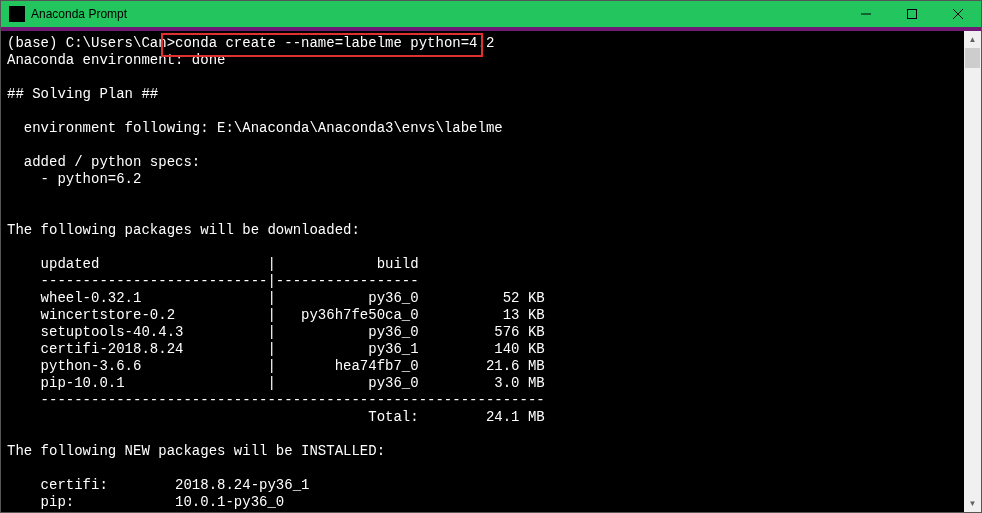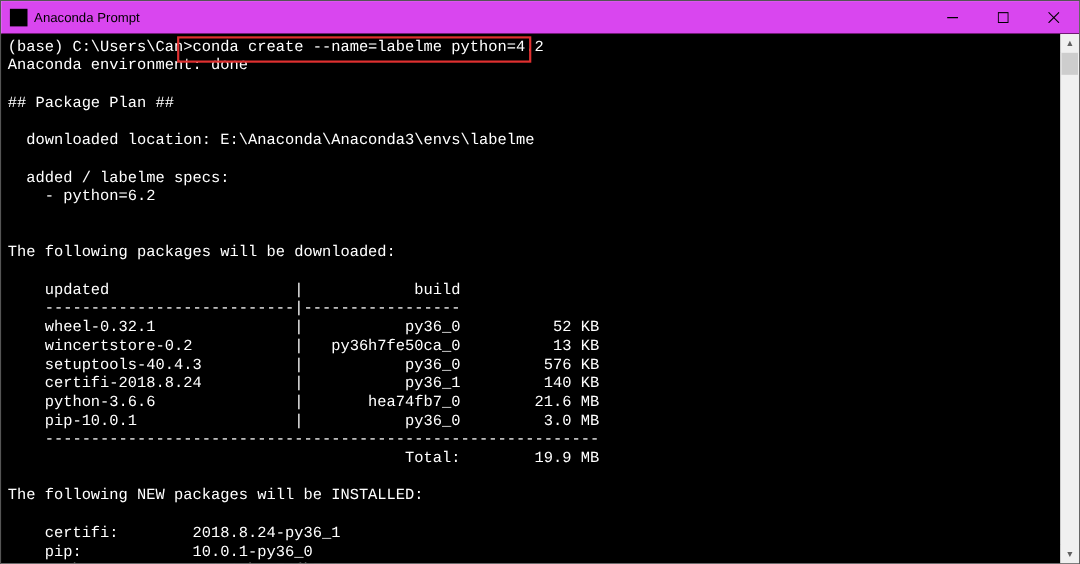--- a/index.html
+++ b/index.html
@@ -6,24 +6,24 @@
     body {
       font-family: "Segoe UI", Tahoma, sans-serif;
       background: #fff;
       width: 982px;
       height: 513px;
       overflow: hidden;
       border: 1px solid #555;
     }
     .titlebar {
       height: 30px;
-      background: #d946ef;
+      background: #22c55e;
       display: flex;
       align-items: center;
-      border-bottom: 1px solid #701a75;
+      border-bottom: 4px solid #701a75;
     }
     .title-icon {
       width: 16px;
       height: 16px;
       margin-left: 8px;
       margin-right: 6px;
       background: #000;
       display: inline-block;
     }
     .title-text {
@@ -126,40 +126,40 @@
           <line x1="10" y1="0" x2="0" y2="10"></line>
         </svg>
     </div>
   </div>
 </div>
 
 <div class="terminal-wrap">
   <div class="terminal"><span class="prompt-line">(base) C:\Users\Can&gt;</span><span class="prompt-line">conda create --name=labelme python=4.2</span>
 <span>Anaconda environment: done</span>
 <span></span>
-<span>## Package Plan ##</span>
+<span>## Solving Plan ##</span>
 <span></span>
-<span>  downloaded location: E:\Anaconda\Anaconda3\envs\labelme</span>
+<span>  environment following: E:\Anaconda\Anaconda3\envs\labelme</span>
 <span></span>
-<span>  added / labelme specs:</span>
+<span>  added / python specs:</span>
 <span>    - python=6.2</span>
 <span></span>
 <span></span>
 <span>The following packages will be downloaded:</span>
 <span></span>
 <span>    updated                    |            build</span>
 <span>    ---------------------------|-----------------</span>
 <span>    wheel-0.32.1               |           py36_0          52 KB</span>
 <span>    wincertstore-0.2           |   py36h7fe50ca_0          13 KB</span>
 <span>    setuptools-40.4.3          |           py36_0         576 KB</span>
 <span>    certifi-2018.8.24          |           py36_1         140 KB</span>
 <span>    python-3.6.6               |       hea74fb7_0        21.6 MB</span>
 <span>    pip-10.0.1                 |           py36_0         3.0 MB</span>
 <span>    ------------------------------------------------------------</span>
-<span>                                           Total:        19.9 MB</span>
+<span>                                           Total:        24.1 MB</span>
 <span></span>
 <span>The following NEW packages will be INSTALLED:</span>
 <span></span>
 <span>    certifi:        2018.8.24-py36_1</span>
 <span>    pip:            10.0.1-py36_0</span>
 <span>    python:         3.6.6-hea74fb7_0</span></div>
 
   <div class="scrollbar">
     <div class="scroll-arrow">▲</div>
     <div class="scroll-track">

